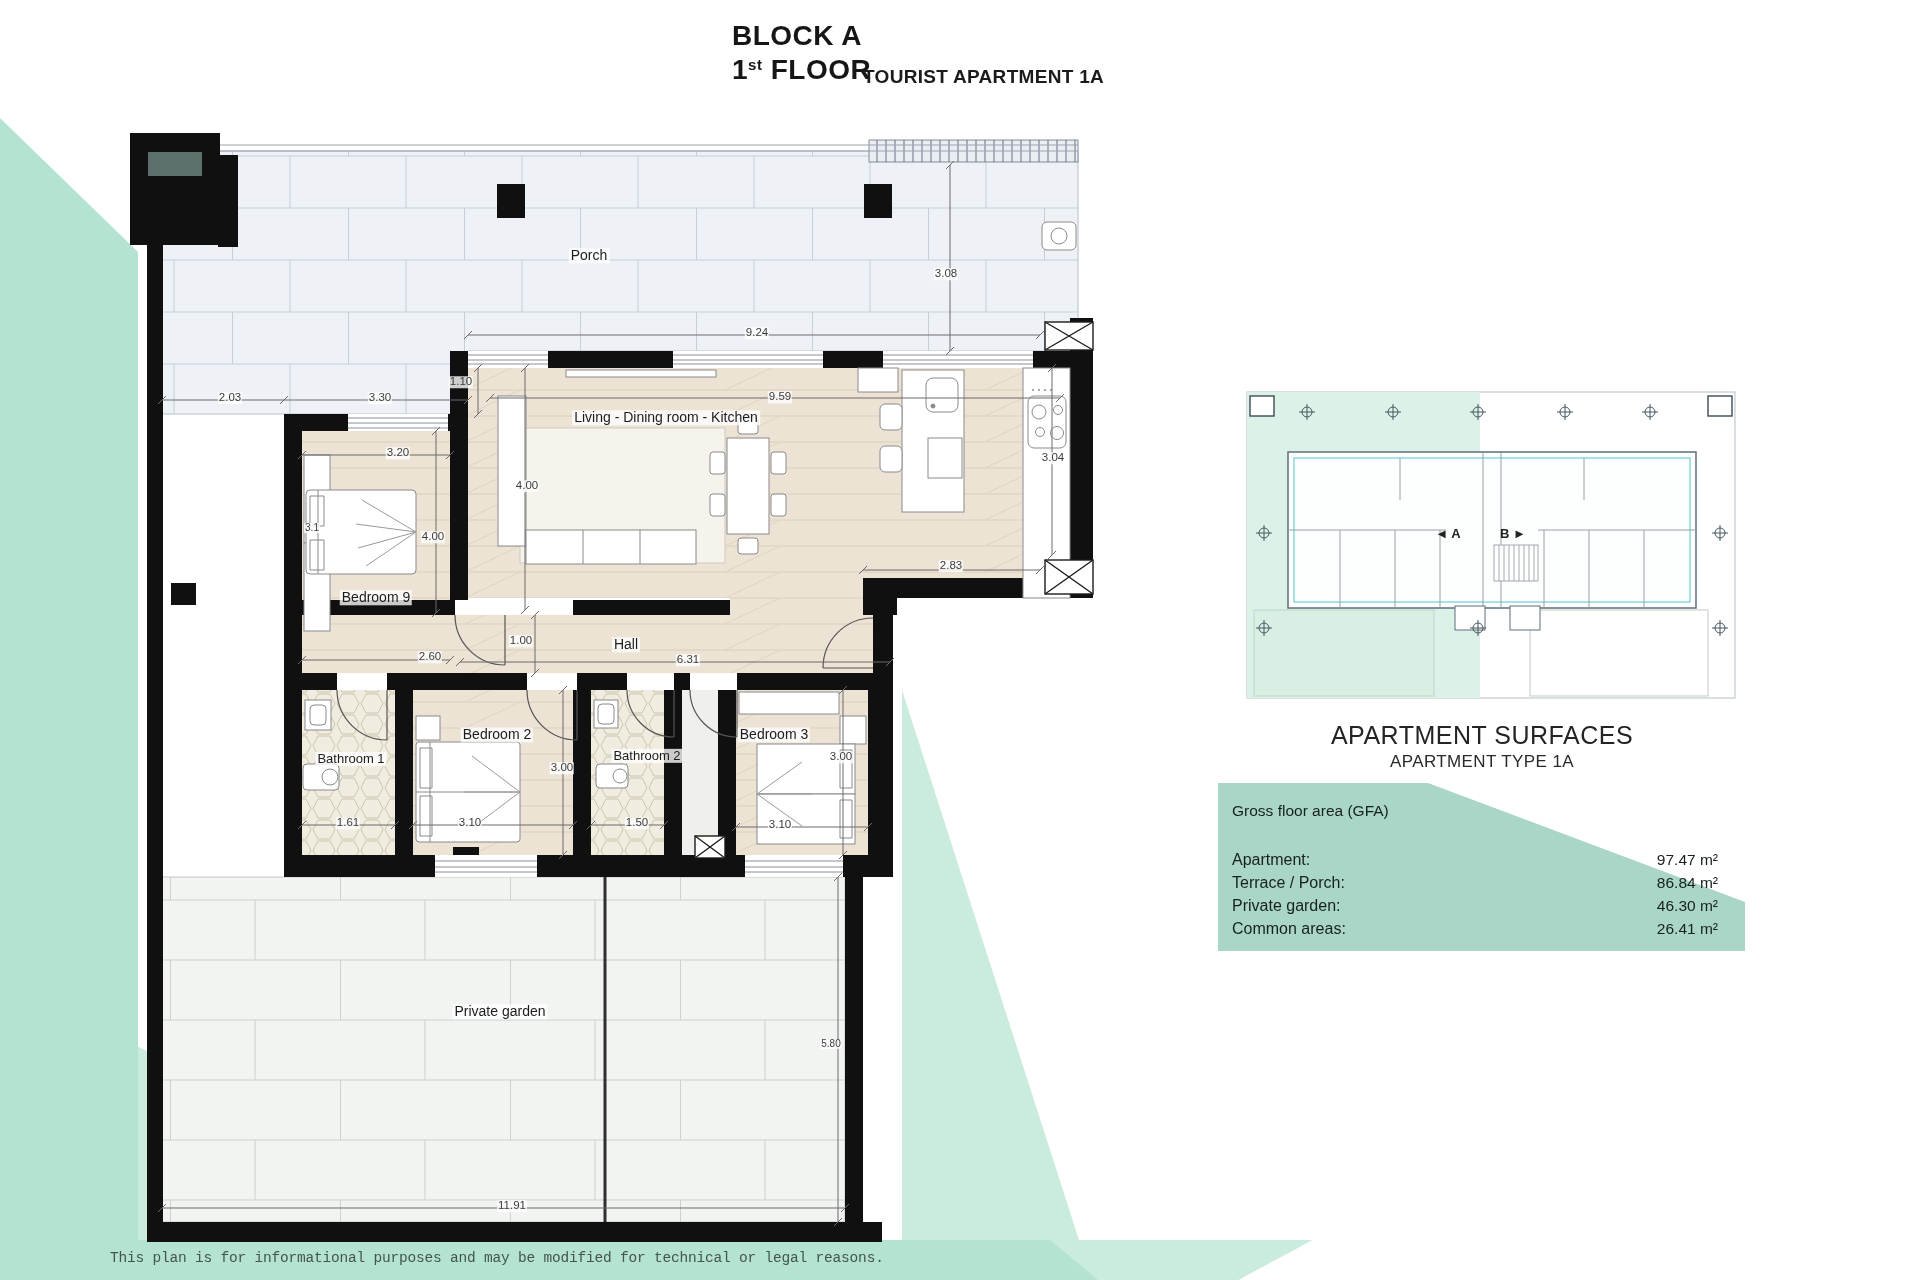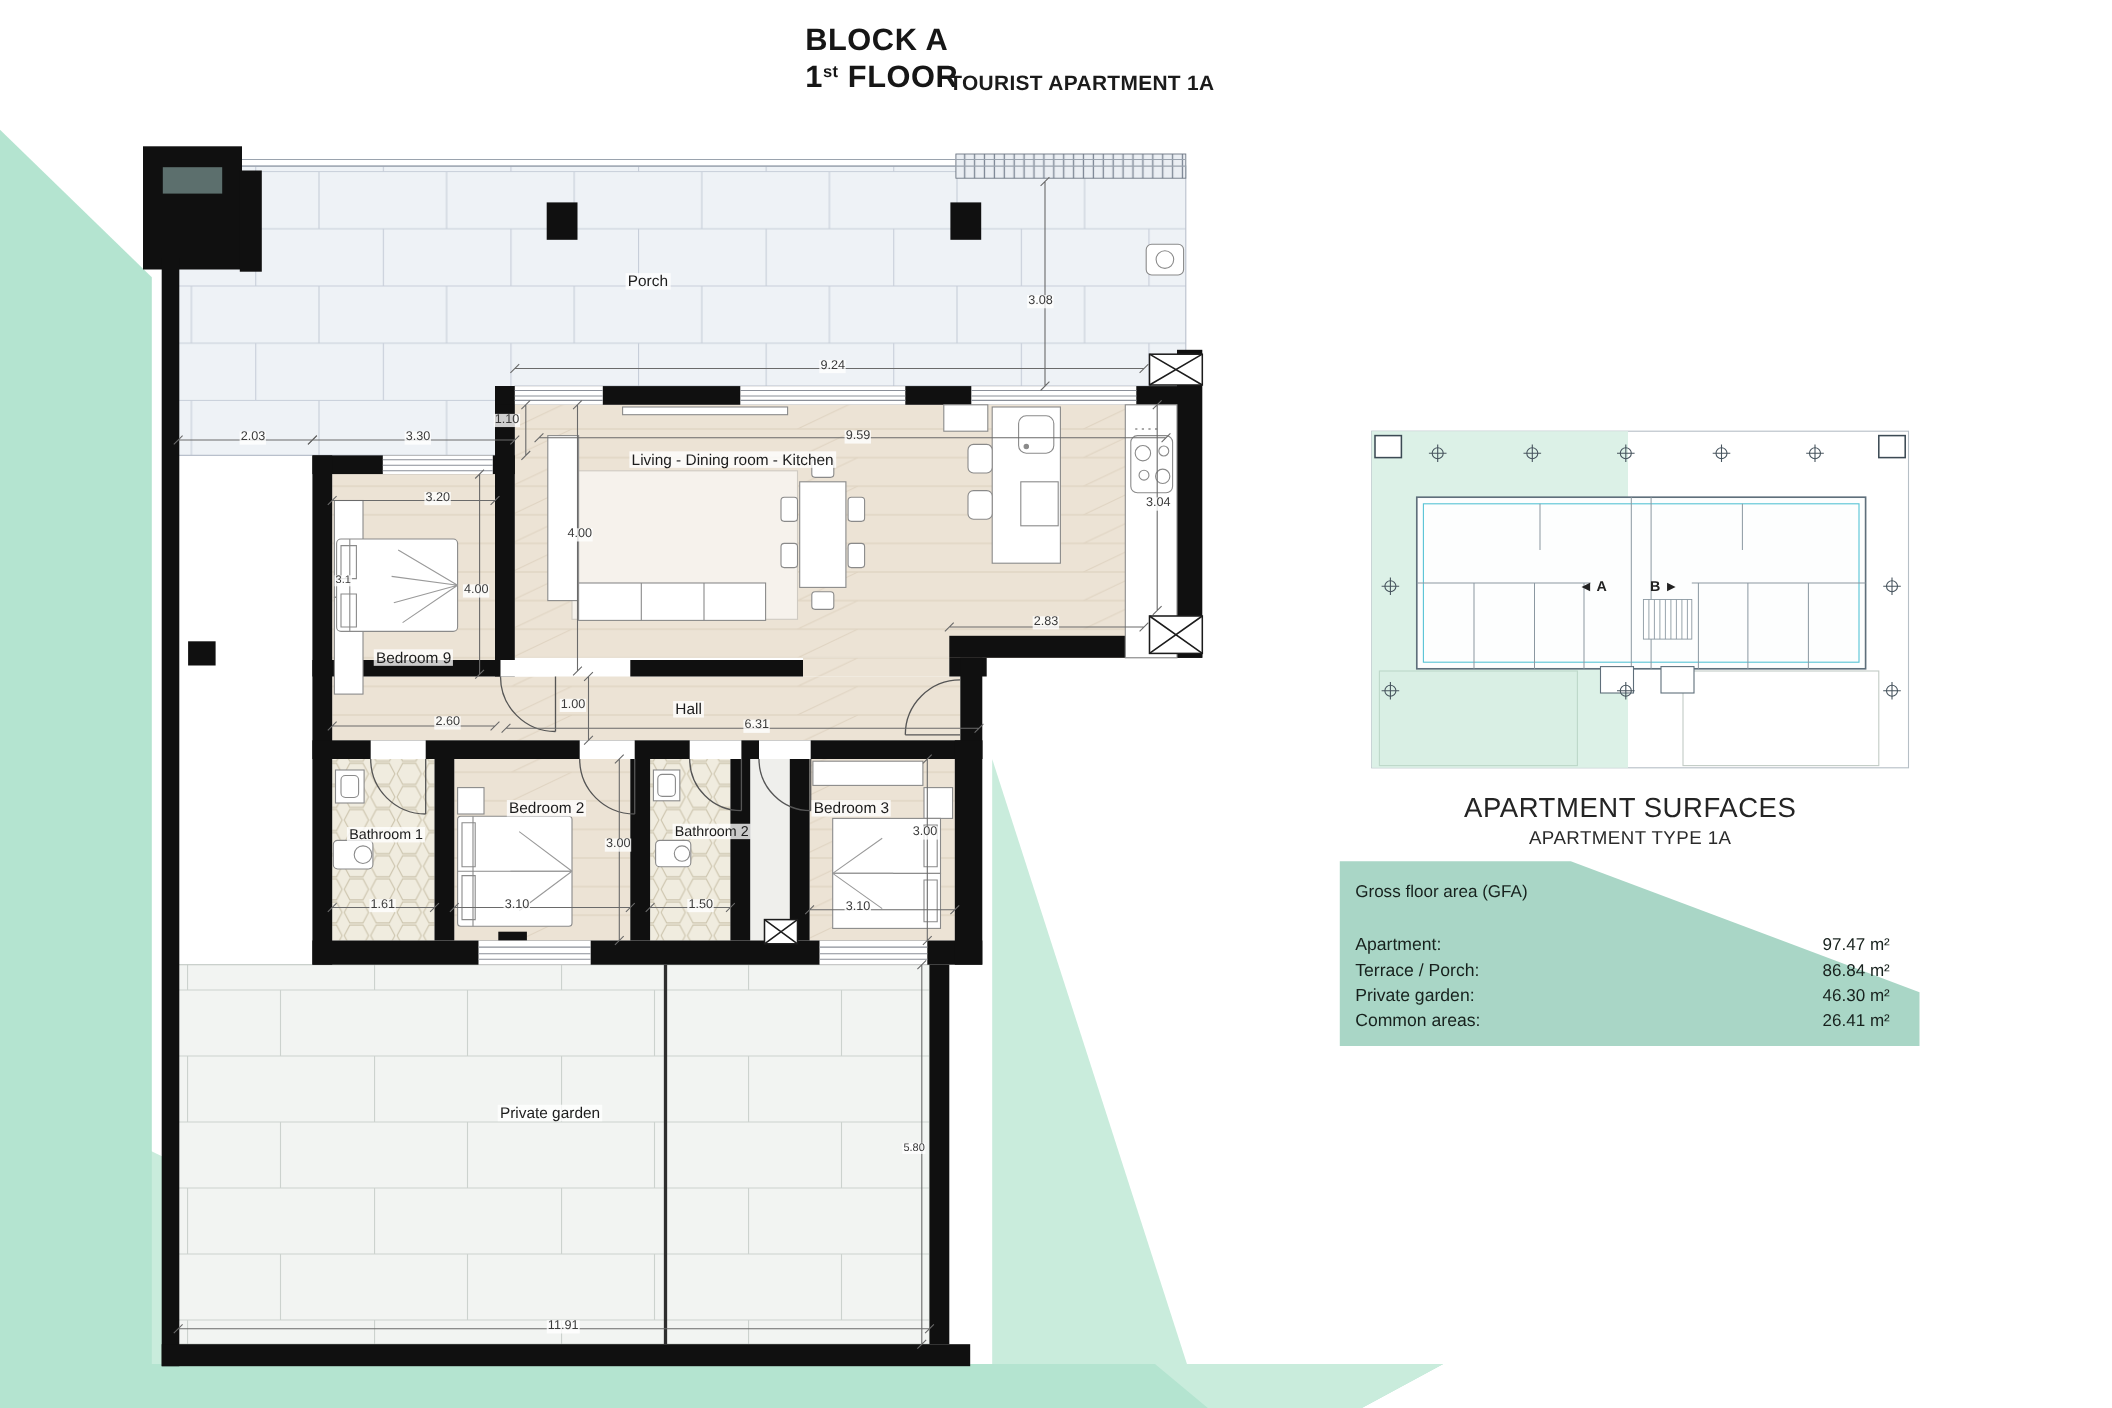--- a/index.html
+++ b/index.html
@@ -340,21 +340,21 @@
   <div class="abs ctr dim-label" style="left:461px;top:382px;">1.10</div>
   <div class="abs ctr dim-label" style="left:757px;top:333px;">9.24</div>
   <div class="abs ctr dim-label" style="left:946px;top:274px;">3.08</div>
   <div class="abs ctr dim-label" style="left:780px;top:397px;">9.59</div>
   <div class="abs ctr dim-label" style="left:527px;top:486px;">4.00</div>
   <div class="abs ctr dim-label" style="left:398px;top:453px;">3.20</div>
   <div class="abs ctr dim-label dim-small" style="left:312px;top:528px;text-align:center;">3.1</div>
   <div class="abs ctr dim-label" style="left:433px;top:537px;">4.00</div>
   <div class="abs ctr dim-label" style="left:1053px;top:458px;">3.04</div>
   <div class="abs ctr dim-label" style="left:951px;top:566px;">2.83</div>
-  <div class="abs ctr dim-label" style="left:407px;top:657px;text-align:right;">2.60</div>
+  <div class="abs ctr dim-label" style="left:430px;top:657px;text-align:right;">2.60</div>
   <div class="abs ctr dim-label" style="left:521px;top:641px;">1.00</div>
   <div class="abs ctr dim-label" style="left:688px;top:660px;">6.31</div>
   <div class="abs ctr dim-label" style="left:348px;top:823px;">1.61</div>
   <div class="abs ctr dim-label" style="left:470px;top:823px;">3.10</div>
   <div class="abs ctr dim-label" style="left:562px;top:768px;">3.00</div>
   <div class="abs ctr dim-label" style="left:637px;top:823px;">1.50</div>
   <div class="abs ctr dim-label" style="left:780px;top:825px;">3.10</div>
   <div class="abs ctr dim-label" style="left:841px;top:757px;">3.00</div>
   <div class="abs ctr dim-label dim-small" style="left:831px;top:1044px;">5.80</div>
   <div class="abs ctr dim-label" style="left:512px;top:1206px;">11.91</div>
@@ -368,14 +368,15 @@
 
   <div class="abs surf-row-label" style="left:1232px;top:851px;">Apartment:</div>
   <div class="abs surf-row-value" style="left:1528px;top:851px;">97.47 m²</div>
   <div class="abs surf-row-label" style="left:1232px;top:874px;">Terrace / Porch:</div>
   <div class="abs surf-row-value" style="left:1528px;top:874px;">86.84 m²</div>
   <div class="abs surf-row-label" style="left:1232px;top:897px;">Private garden:</div>
   <div class="abs surf-row-value" style="left:1528px;top:897px;">46.30 m²</div>
   <div class="abs surf-row-label" style="left:1232px;top:920px;">Common areas:</div>
   <div class="abs surf-row-value" style="left:1528px;top:920px;">26.41 m²</div>
 
+  <div class="abs disclaimer" style="left:110px;top:1250px;">This plan is for informational purposes and may be modified for technical or legal reasons.</div>
 
 </div>
 
 </body></html>

